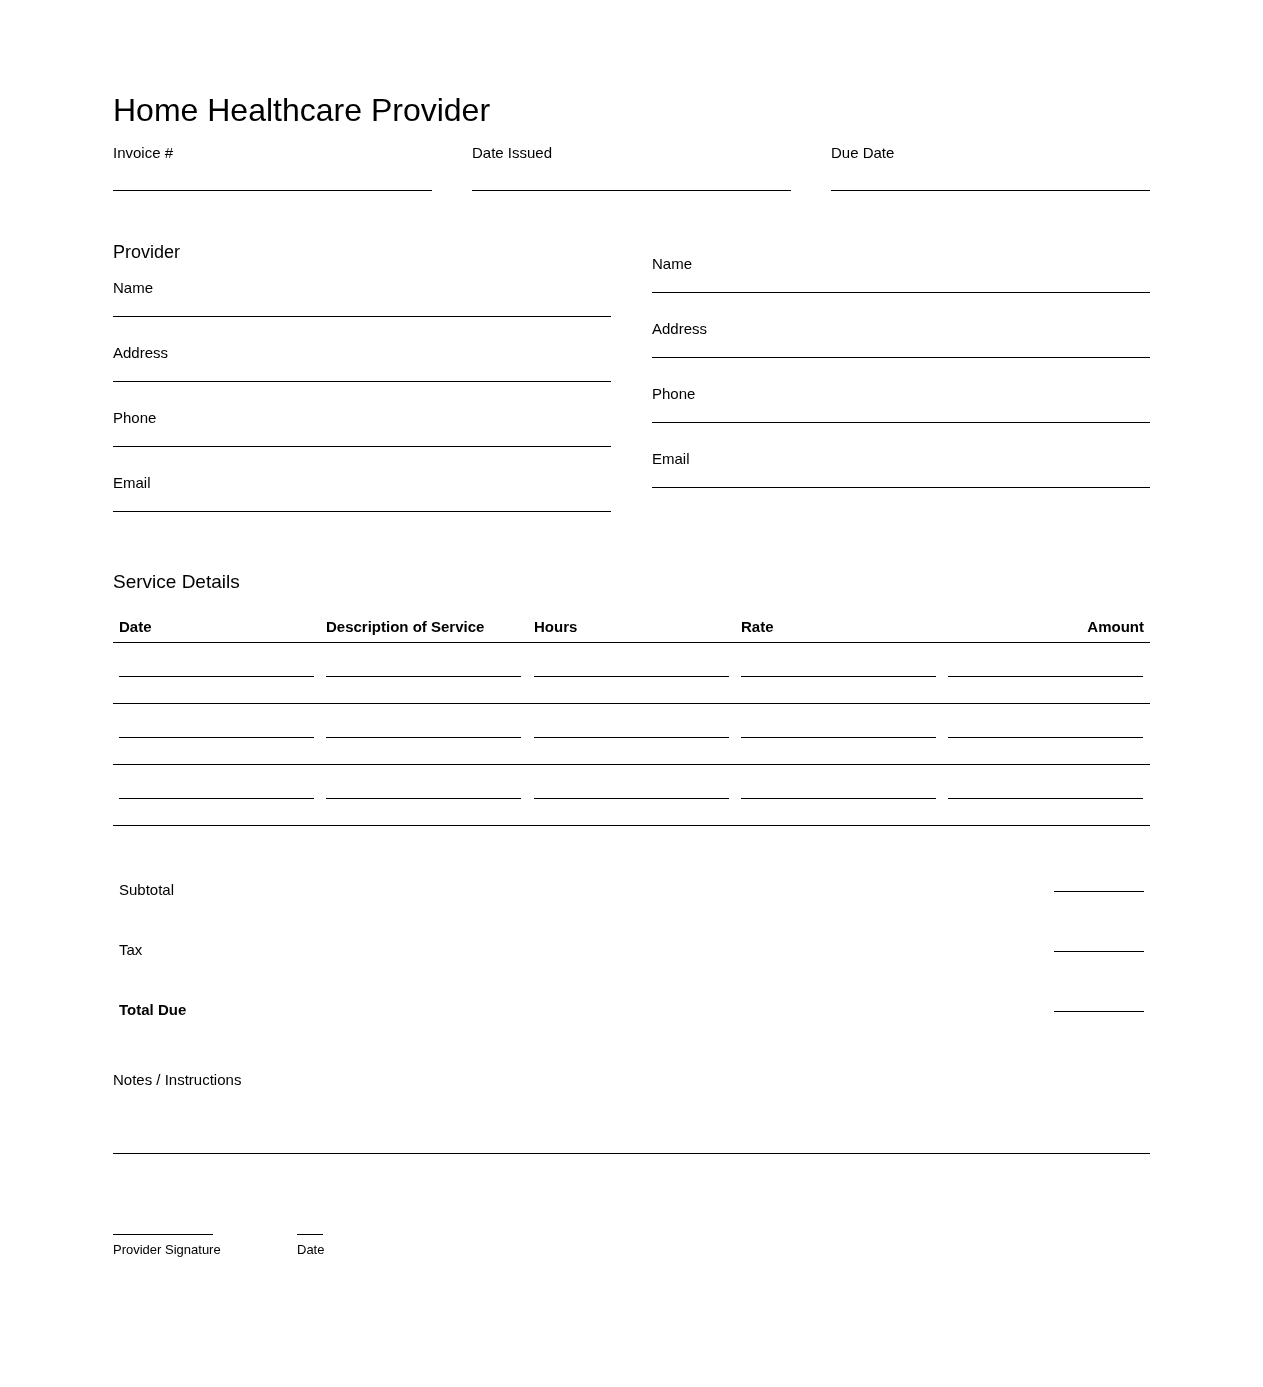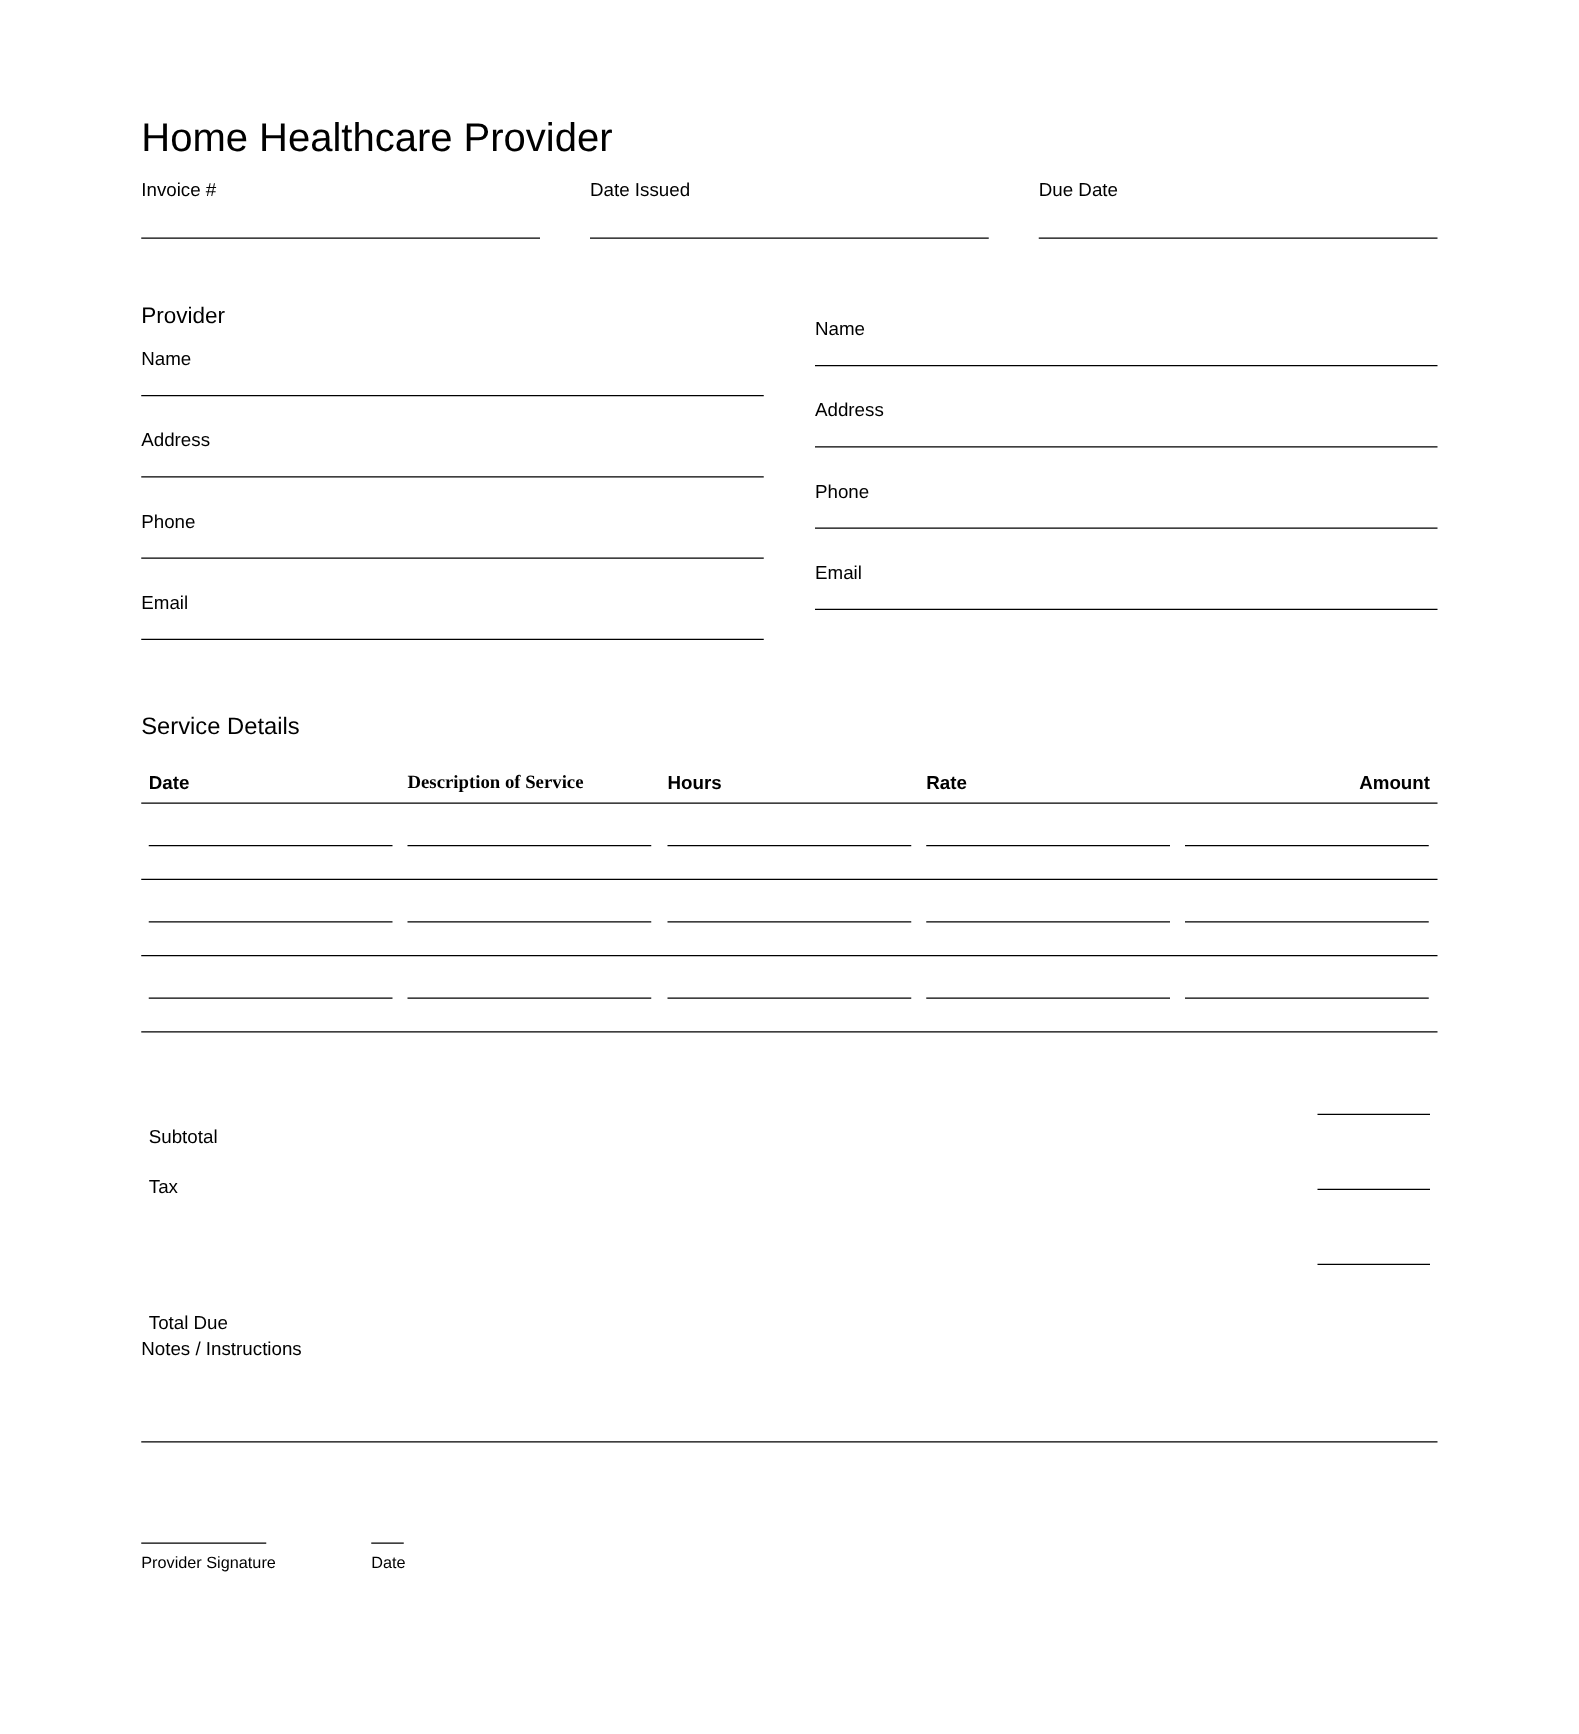--- a/index.html
+++ b/index.html
@@ -87,21 +87,21 @@
     <div class="field">
       <div class="label">Email</div>
       <div class="line"></div>
     </div>
   </div>
 
   <h2 class="section-title">Service Details</h2>
 
   <div class="svc-header">
     <span class="h" style="left:6px;">Date</span>
-    <span class="h" style="left:213px;font-family:Liberation Serif, serif;">Description of Service</span>
+    <span class="h" style="left:213px;">Description of Service</span>
     <span class="h" style="left:421px;">Hours</span>
     <span class="h" style="left:628px;">Rate</span>
     <span class="h" style="right:6px;">Amount</span>
   </div>
 
   <div class="svc-row" style="top:643px;">
     <div class="cell" style="left:6px;"></div>
     <div class="cell" style="left:213px;"></div>
     <div class="cell" style="left:421px;"></div>
     <div class="cell" style="left:628px;"></div>
@@ -115,27 +115,27 @@
     <div class="cell" style="left:835px;"></div>
   </div>
   <div class="svc-row" style="top:765px;">
     <div class="cell" style="left:6px;"></div>
     <div class="cell" style="left:213px;"></div>
     <div class="cell" style="left:421px;"></div>
     <div class="cell" style="left:628px;"></div>
     <div class="cell" style="left:835px;"></div>
   </div>
 
-  <div class="totals-label" style="top:881px;margin-top:20px;">Subtotal</div>
+  <div class="totals-label" style="top:881px;">Subtotal</div>
   <div class="totals-line" style="top:891px;"></div>
 
   <div class="totals-label" style="top:941px;">Tax</div>
   <div class="totals-line" style="top:951px;"></div>
 
-  <div class="totals-label" style="top:1050px; font-weight:normal;">Total Due</div>
+  <div class="totals-label" style="top:1001px; font-weight:bold;">Total Due</div>
   <div class="totals-line" style="top:1011px;"></div>
 
   <div class="notes-label">Notes / Instructions</div>
   <div class="notes-line"></div>
 
   <div class="sig-line" style="left:0; width:100px;"></div>
   <div class="sig-label" style="left:0;">Provider Signature</div>
 
   <div class="sig-line" style="left:184px; width:26px;"></div>
   <div class="sig-label" style="left:184px;">Date</div>

